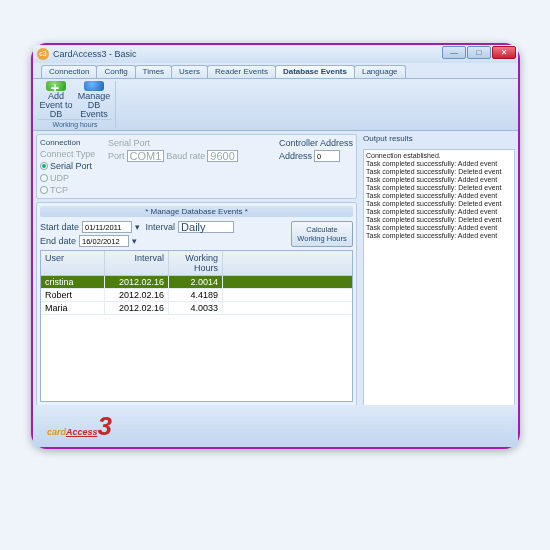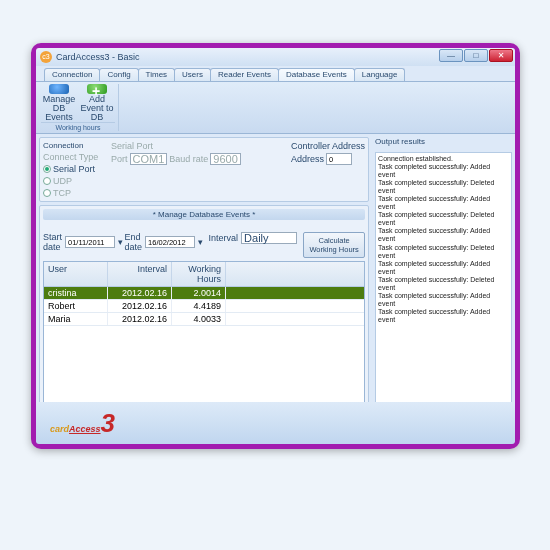--- a/index.html
+++ b/index.html
@@ -1,51 +1,51 @@
 <!DOCTYPE html>
 <html><head>
 <meta charset="utf-8">
 <style>
 *{box-sizing:border-box;margin:0;padding:0;font-family:Tahoma,Arial,sans-serif;font-size:9px}
 body{background:#eef4fa;width:550px;height:550px;overflow:hidden}
-.window{position:absolute;left:31px;top:43px;width:489px;height:406px;background:#dde9f8;border:5px solid #a21caf;border-radius:10px;box-shadow:0 2px 8px rgba(0,0,0,.3)}
+.window{position:absolute;left:31px;top:43px;width:489px;height:406px;background:#dde9f8;border:2px solid #a21caf;border-radius:16px;box-shadow:0 2px 8px rgba(0,0,0,.3)}
 .titlebar{height:18px;background:linear-gradient(#e8f0fb,#cfe0f3);border-radius:3px 3px 0 0;display:flex;align-items:center;padding:0 4px;position:relative}
 .titlebar .icon{width:12px;height:12px;background:#f3a33a;border-radius:6px;margin-right:4px;font-size:7px;text-align:center;line-height:12px;color:#fff}
 .titlebar .title{font-size:9px;color:#2a4a6e}
 .winbtns{position:absolute;right:2px;top:1px;display:flex;gap:1px}
 .winbtn{width:24px;height:13px;background:linear-gradient(#d9e7f7,#b6cfeb);border:1px solid #6a93bf;border-radius:2px;font-size:8px;text-align:center;line-height:11px;color:#2a4a6e}
 .winbtn.close{background:linear-gradient(#e78,#c23);color:#fff;border-color:#a12}
 .tabs{height:16px;display:flex;border-bottom:1px solid #9ab6d6;padding-left:8px;padding-top:2px;gap:0}
 .tab{padding:1px 7px;font-size:8px;color:#2a4a6e;background:linear-gradient(#eef4fb,#d9e7f5);border:1px solid #9ab6d6;border-bottom:none;border-radius:3px 3px 0 0;margin-right:-1px}
-.tab.active{background:linear-gradient(#f7fbff,#e8f1fb);font-weight:normal}
+.tab.active{background:linear-gradient(#f7fbff,#e8f1fb);font-weight:bold}
 .ribbon{height:52px;background:linear-gradient(#e0ecf9,#c8daf0);border-bottom:1px solid #9ab6d6;display:flex;padding:2px}
 .ribbon-group{display:flex;flex-direction:column;align-items:center;border-right:1px solid #b5cbe4;padding:0 3px}
 .ribbon-btns{display:flex;gap:2px;height:38px}
 .ribbon-btn{width:36px;display:flex;flex-direction:column;align-items:center;justify-content:center;font-size:7px;text-align:center;color:#2a4a6e;line-height:1}
 .ribbon-btn .ricon{width:20px;height:20px;margin-bottom:1px}
 .ricon.db{background:radial-gradient(circle at 40% 30%,#6fb5ff,#1a63b3);border-radius:3px}
 .ricon.add{background:radial-gradient(circle at 40% 30%,#8cdc76,#2d9a1e);border-radius:3px;position:relative}
 .ricon.add::after{content:"+";position:absolute;color:#fff;font-size:14px;font-weight:bold;left:5px;top:0}
 .ricon.clock{background:radial-gradient(circle at 50% 50%,#fff,#cfd9e6);border-radius:10px;border:1px solid #8aa}
 .ribbon-grouplabel{font-size:7px;color:#355f8f;padding-top:1px;border-top:1px solid #b5cbe4;width:100%;text-align:center}
 .body-area{display:flex;height:278px}
 .left-pane{flex:1;padding:3px;display:flex;flex-direction:column;gap:3px}
 .right-pane{width:158px;padding:3px;display:flex;flex-direction:column}
 .panel{background:#eaf1fa;border:1px solid #b5cbe4;border-radius:2px;padding:3px}
-.panel-title{font-size:8px;color:#2a4a6e;margin-bottom:12px;text-align:center;background:linear-gradient(#d5e4f5,#c3d7ee);padding:1px;border-radius:2px}
+.panel-title{font-size:8px;color:#2a4a6e;margin-bottom:4px;text-align:center;background:linear-gradient(#d5e4f5,#c3d7ee);padding:1px;border-radius:2px}
 .conn-panel{display:flex;gap:6px;font-size:7.5px;color:#2a4a6e}
 .conn-col{display:flex;flex-direction:column;gap:2px}
 .radio-row{display:flex;align-items:center;gap:2px}
 .radio{width:8px;height:8px;border-radius:4px;border:1px solid #7a9;background:#fff;display:inline-block}
 .radio.sel::after{content:"";display:block;width:4px;height:4px;background:#2a7;border-radius:2px;margin:1px}
 .sel-box{background:#fff;border:1px solid #9ab;padding:0 2px;font-size:11px;height:12px;line-height:10px;display:inline-block}
 .inp{background:#fff;border:1px solid #9ab;padding:0 2px;font-size:7.5px;height:12px;width:50px}
 .mdb-panel{flex:1;display:flex;flex-direction:column}
 .date-rows{display:flex;align-items:flex-start;gap:6px;margin-bottom:3px}
-.date-col{display:flex;flex-direction:row;gap:2px}
+.date-col{display:flex;flex-direction:column;gap:2px}
 .date-row{display:flex;align-items:center;gap:3px;font-size:7.5px;color:#2a4a6e}
 .btn{background:linear-gradient(#f2f6fb,#d3e1f1);border:1px solid #8aa6c6;border-radius:2px;padding:3px 5px;font-size:7.5px;color:#2a4a6e;text-align:center}
 .table{background:#fff;border:1px solid #9ab6d6;flex:1;font-size:7.5px}
 .table-head{display:flex;background:linear-gradient(#ecf2f9,#d8e5f3);border-bottom:1px solid #b5cbe4}
 .th{padding:2px 4px;border-right:1px solid #c5d6ea;color:#2a4a6e}
 .tr{display:flex;border-bottom:1px solid #e3ebf4}
 .tr.sel{background:#4d7c0f;color:#fff}
 .td{padding:1px 4px;border-right:1px solid #e8eef6}
 .c1{width:64px;text-align:left}
 .c2{width:64px;text-align:right}
@@ -79,26 +79,26 @@
     <div class="tab">Users</div>
     <div class="tab">Reader Events</div>
     <div class="tab active">Database Events</div>
     <div class="tab">Language</div>
   </div>
 
   <div class="ribbon">
     <div class="ribbon-group">
       <div class="ribbon-btns">
         <div class="ribbon-btn">
+          <div class="ricon add"></div>
+          <span>Add Event to DB</span>
+        </div>
+        <div class="ribbon-btn">
           <div class="ricon db"></div>
           <span>Manage DB Events</span>
-        </div>
-        <div class="ribbon-btn">
-          <div class="ricon add"></div>
-          <span>Add Event to DB</span>
         </div>
       </div>
       <div class="ribbon-grouplabel">Working hours</div>
     </div>
   </div>
 
   <div class="body-area">
     <div class="left-pane">
       <div class="panel">
         <div class="conn-panel">

